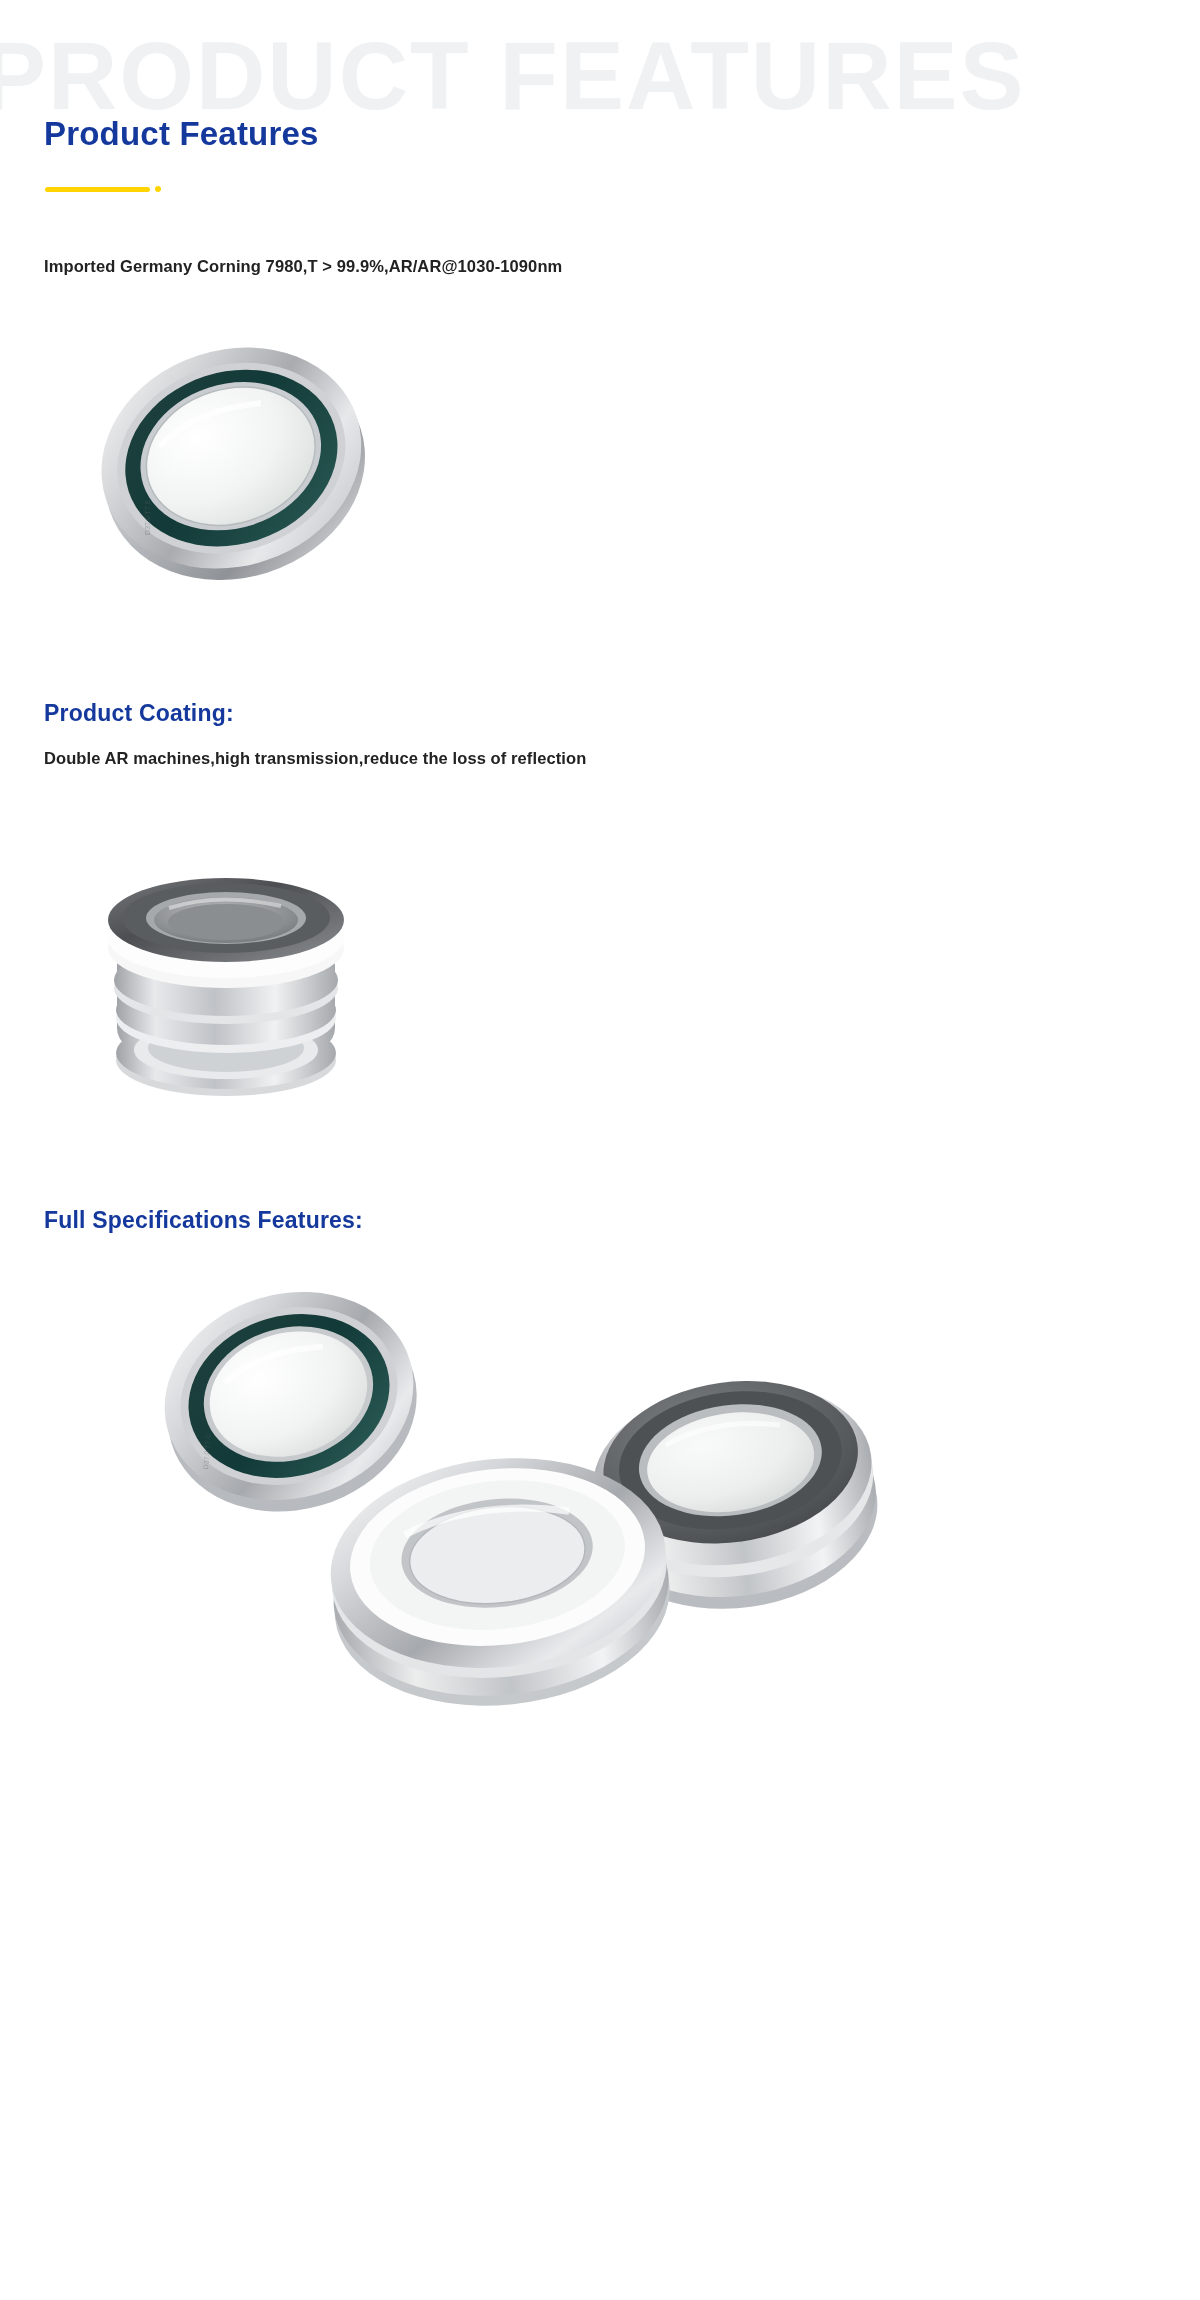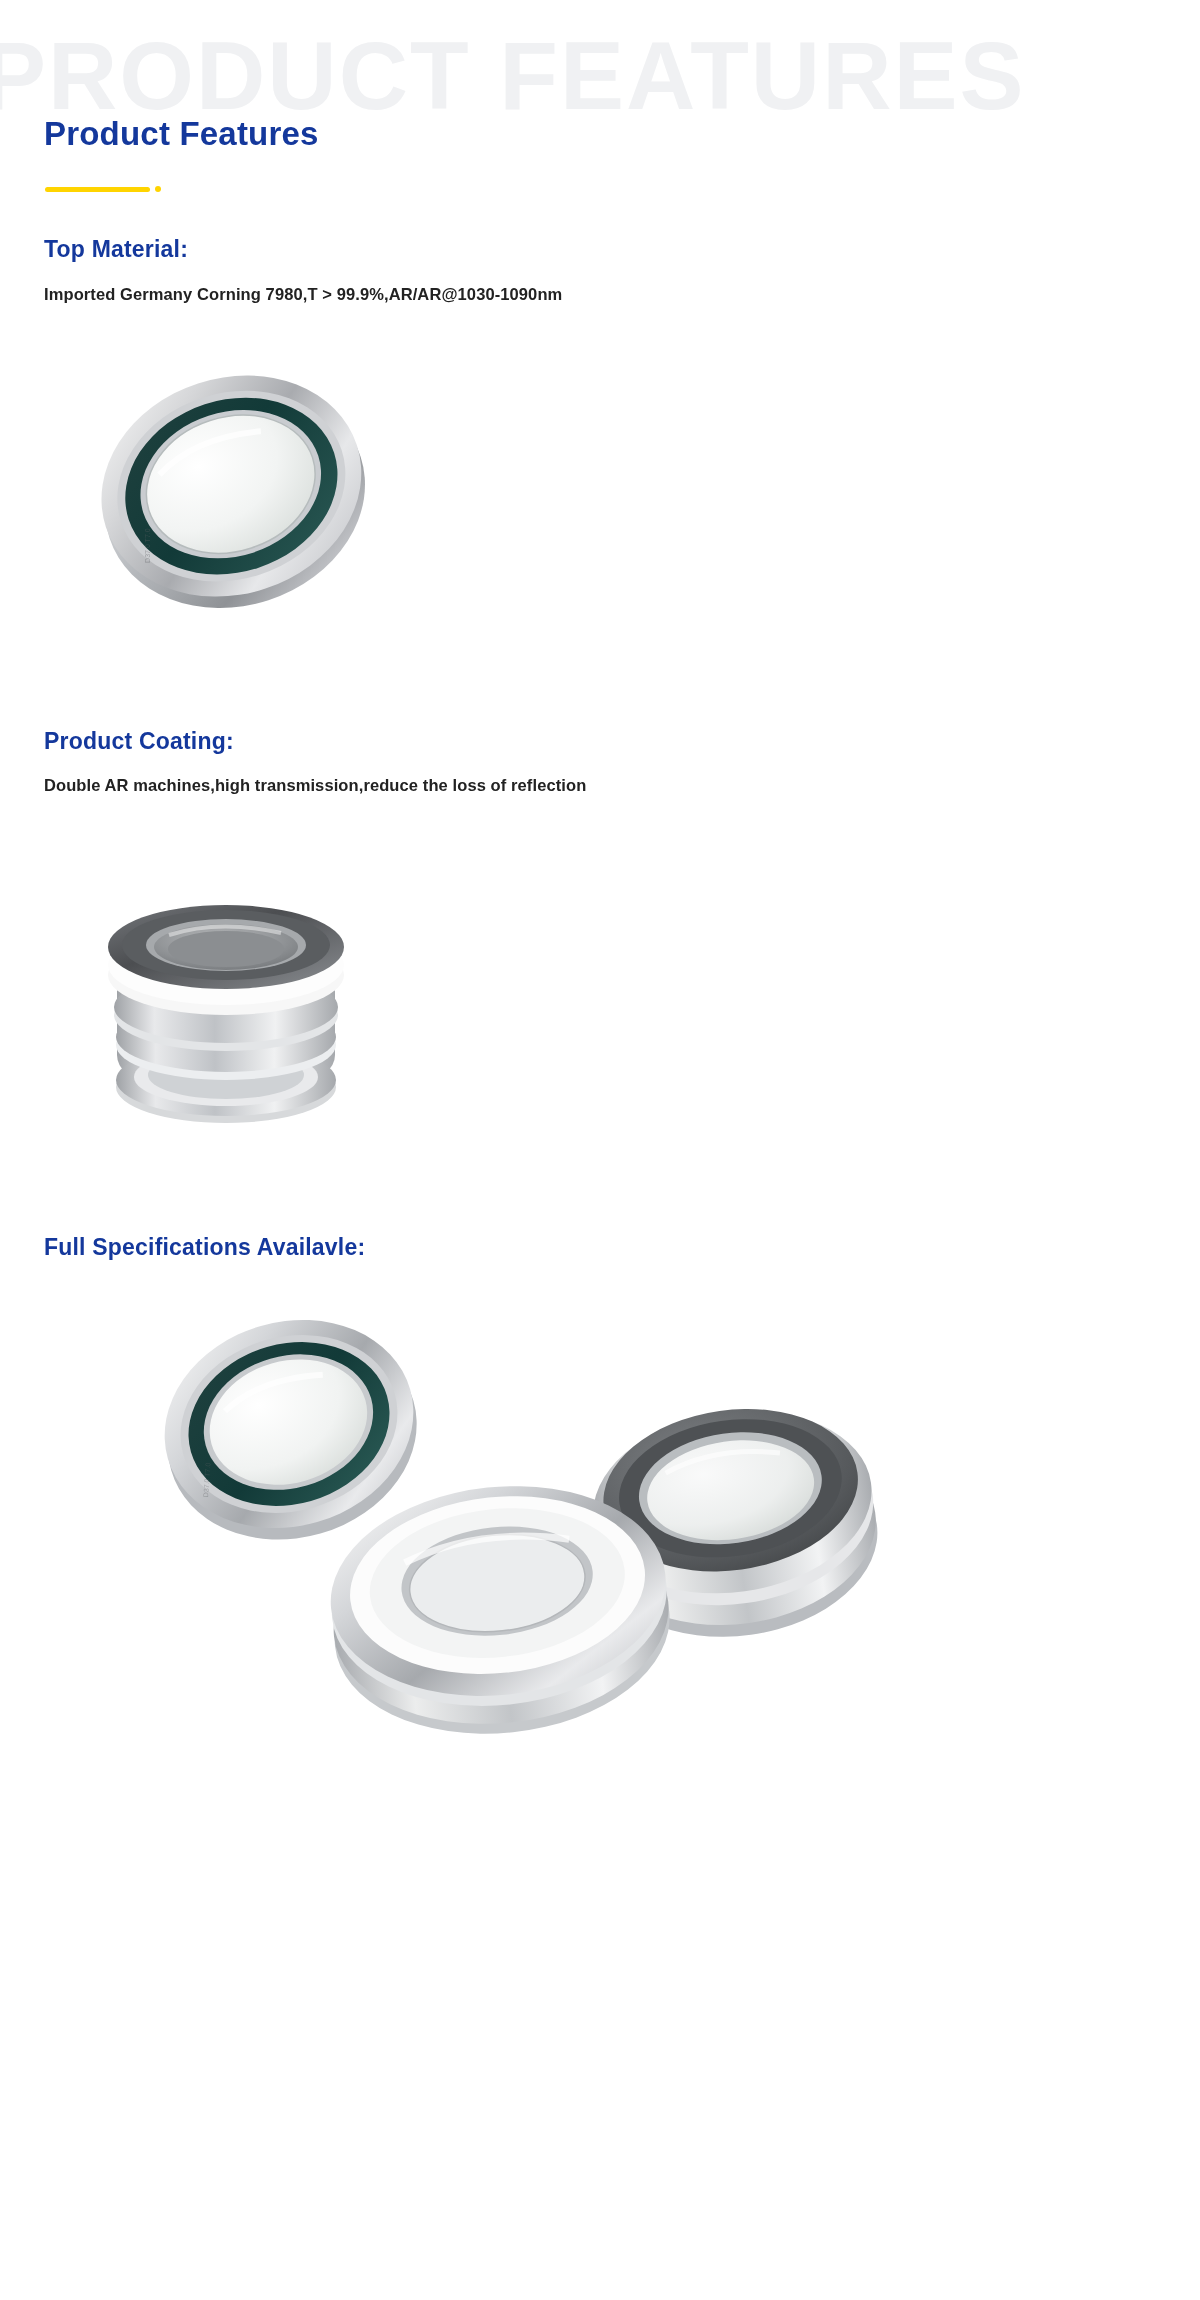--- a/index.html
+++ b/index.html
@@ -116,21 +116,20 @@
   <div class="header-block">
     <div class="ghost-title">PRODUCT FEATURES</div>
     <h1 class="main-title">Product Features</h1>
     <div class="underline-wrap">
       <div class="underline-bar"></div>
       <div class="underline-dot"></div>
     </div>
   </div>
 
   <div class="feature">
-    <h2 class="feature-heading">Top Material:</h2>
     <p class="feature-desc">Imported Germany Corning 7980,T &gt; 99.9%,AR/AR@1030-1090nm</p>
     <div class="feature-media media-1">
       <svg width="420" height="320" viewBox="0 0 420 320">
         <defs>
           <linearGradient id="metal1" x1="0" y1="0" x2="1" y2="1">
             <stop offset="0%" stop-color="#fbfbfb"></stop>
             <stop offset="25%" stop-color="#d6d7d9"></stop>
             <stop offset="50%" stop-color="#a9abaf"></stop>
             <stop offset="72%" stop-color="#e7e8ea"></stop>
             <stop offset="100%" stop-color="#bcbec2"></stop>
@@ -219,21 +218,21 @@
           <ellipse cx="127" cy="112" rx="58" ry="18" fill="#8b8e91"></ellipse>
           <path d="M70 98 Q120 82 182 96" stroke="#ffffff" stroke-width="4" fill="none" opacity="0.45"></path>
         </g>
       </svg>
     </div>
   </div>
 
   <div class="spacer-b"></div>
 
   <div class="feature">
-    <h2 class="feature-heading">Full Specifications Availavle:</h2>
+    <h2 class="feature-heading">Full Specifications Features:</h2>
     <div class="feature-media media-3">
       <svg width="1060" height="460" viewBox="0 0 1060 460">
         <defs>
           <linearGradient id="m3a" x1="0" y1="0" x2="1" y2="1">
             <stop offset="0%" stop-color="#fbfbfb"></stop>
             <stop offset="28%" stop-color="#d4d6d9"></stop>
             <stop offset="55%" stop-color="#a6a9ad"></stop>
             <stop offset="80%" stop-color="#e9eaec"></stop>
             <stop offset="100%" stop-color="#bcbec2"></stop>
           </linearGradient>

